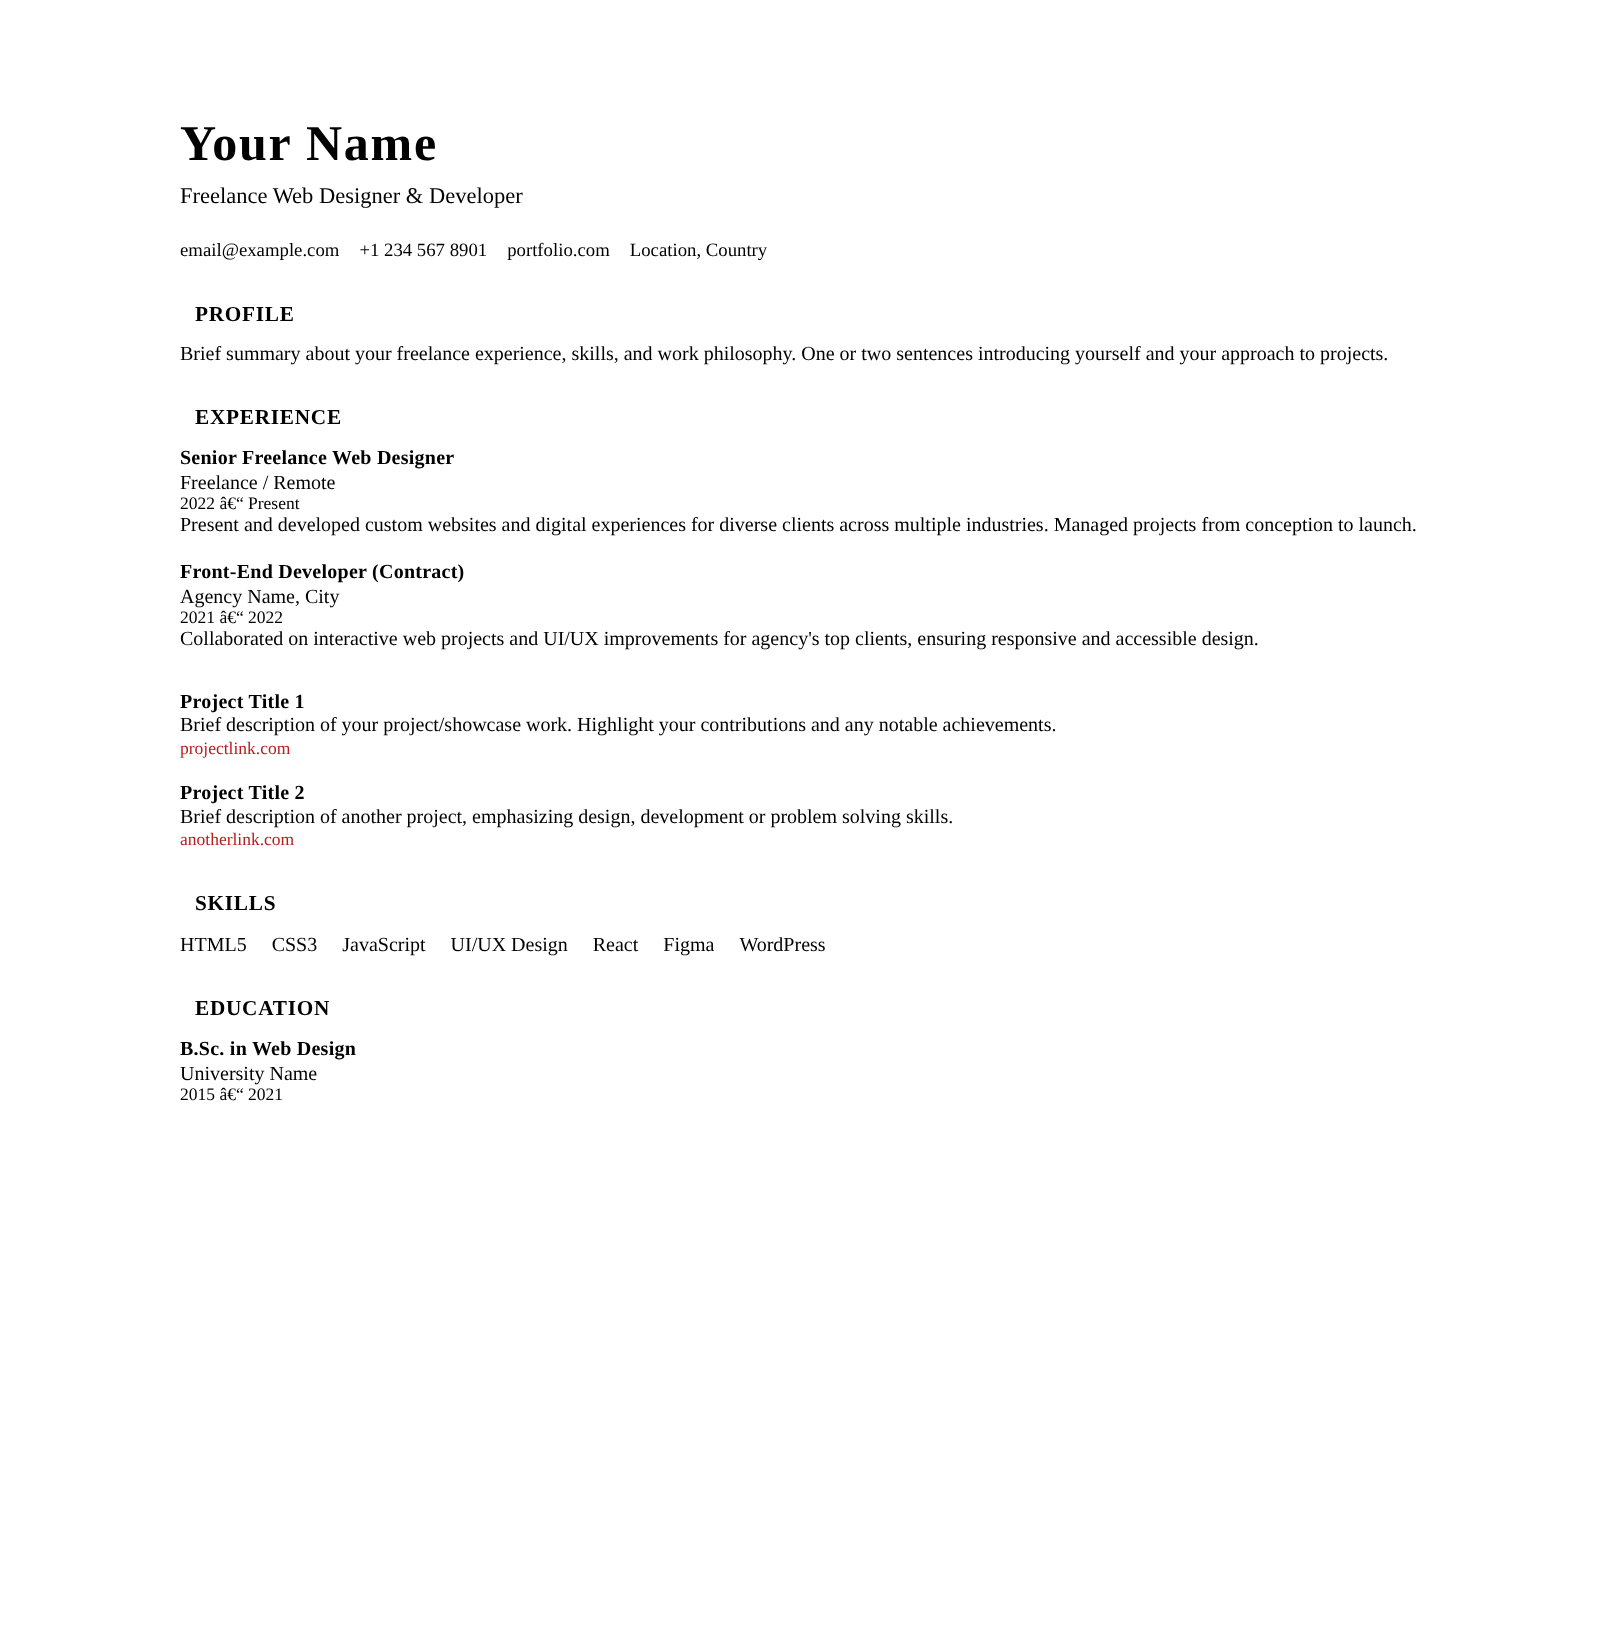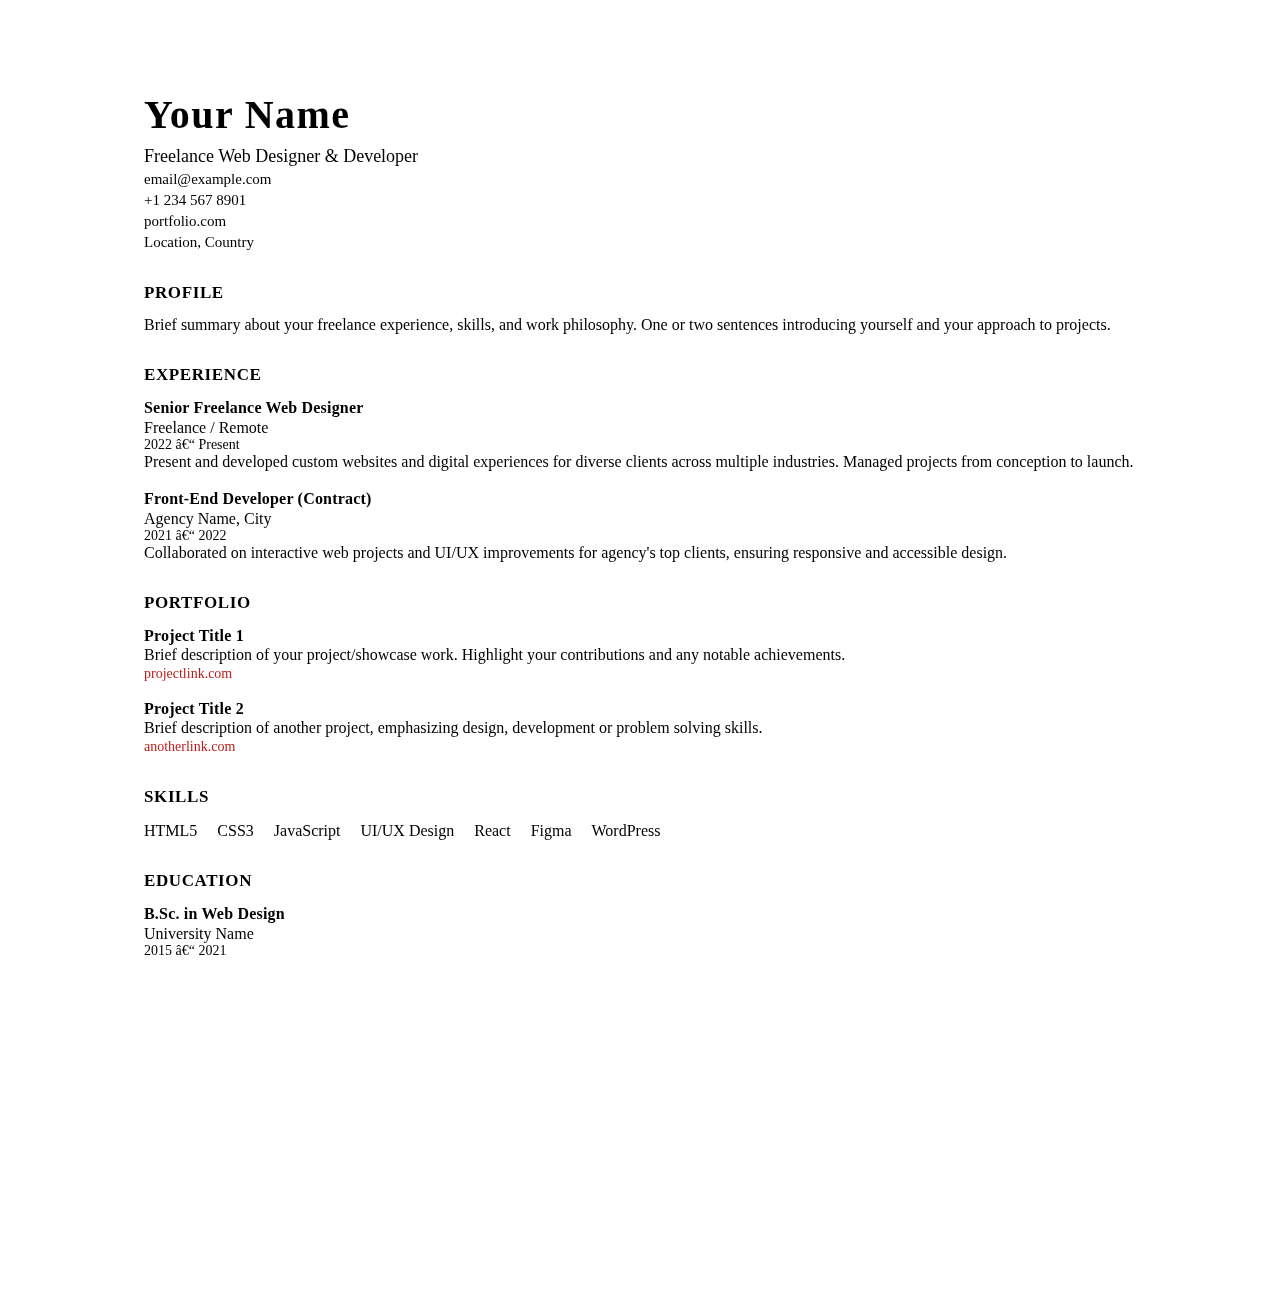--- a/index.html
+++ b/index.html
@@ -29,31 +29,30 @@
       margin: 0;
     }
     .subtitle {
       font-size: 18px;
       line-height: 22px;
       margin-top: 7px;
     }
     .contact {
       font-size: 15px;
       line-height: 18px;
-      margin-top: 3px;
+      margin-top: 25px;
       display: flex;
-      gap: 3px;
-      flex-direction: column;
+      gap: 16px;
     }
     .section-title {
       font-size: 17px;
       font-weight: bold;
       letter-spacing: 0.6px;
       line-height: 20px;
-      margin: 0;
+      margin: 12px;
     }
     .section {
       margin-top: 31px;
     }
     .section.first {
       margin-top: 32px;
     }
     .section-body {
       margin-top: 13px;
     }
@@ -141,21 +140,20 @@
       <div class="item">
         <div class="item-title">Front-End Developer (Contract)</div>
         <div class="item-sub">Agency Name, City</div>
         <div class="item-date">2021 â€“ 2022</div>
         <div class="item-desc">Collaborated on interactive web projects and UI/UX improvements for agency's top clients, ensuring responsive and accessible design.</div>
       </div>
     </div>
   </section>
 
   <section class="section">
-    <h2 class="section-title">PORTFOLIO</h2>
     <div class="section-body portfolio-body">
       <div class="item">
         <div class="item-title">Project Title 1</div>
         <div class="item-desc">Brief description of your project/showcase work. Highlight your contributions and any notable achievements.</div>
         <a class="item-link">projectlink.com</a>
       </div>
       <div class="item">
         <div class="item-title">Project Title 2</div>
         <div class="item-desc">Brief description of another project, emphasizing design, development or problem solving skills.</div>
         <a class="item-link">anotherlink.com</a>

